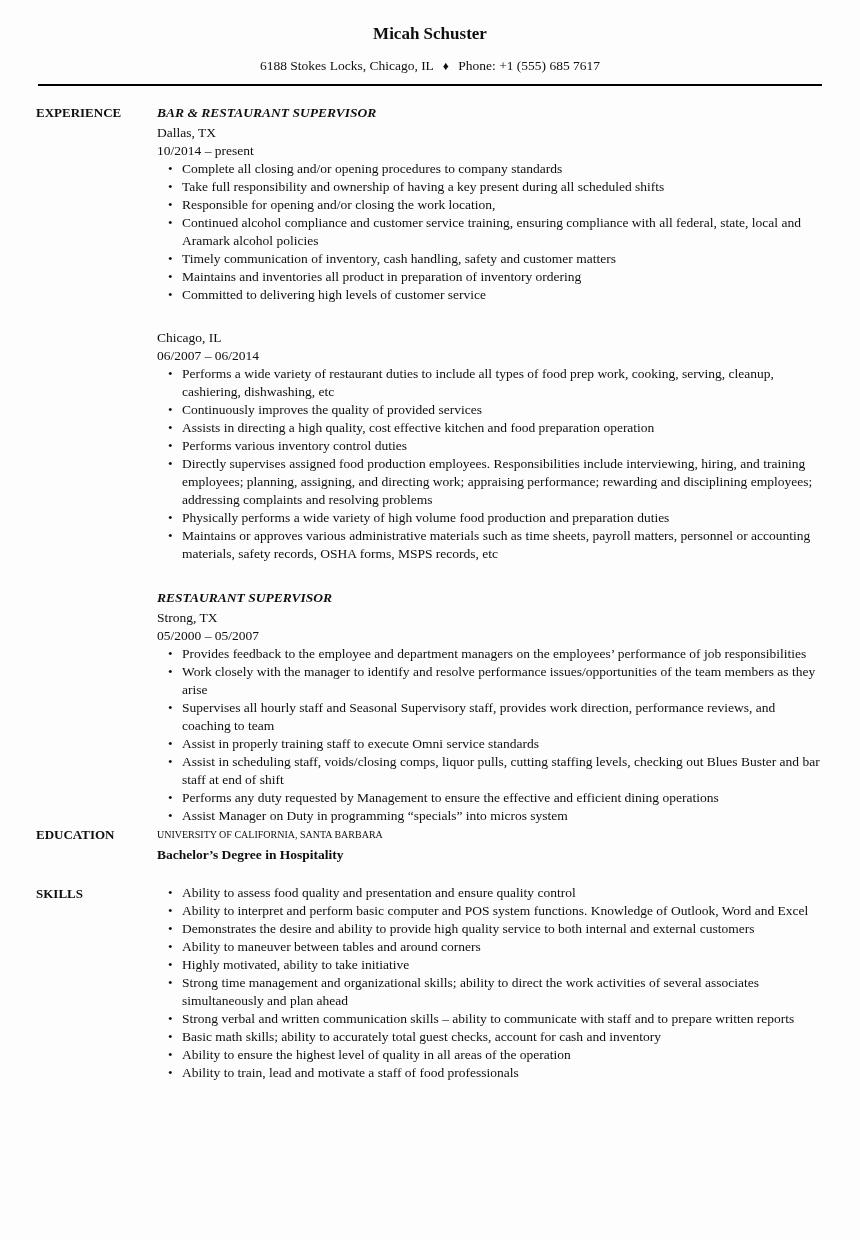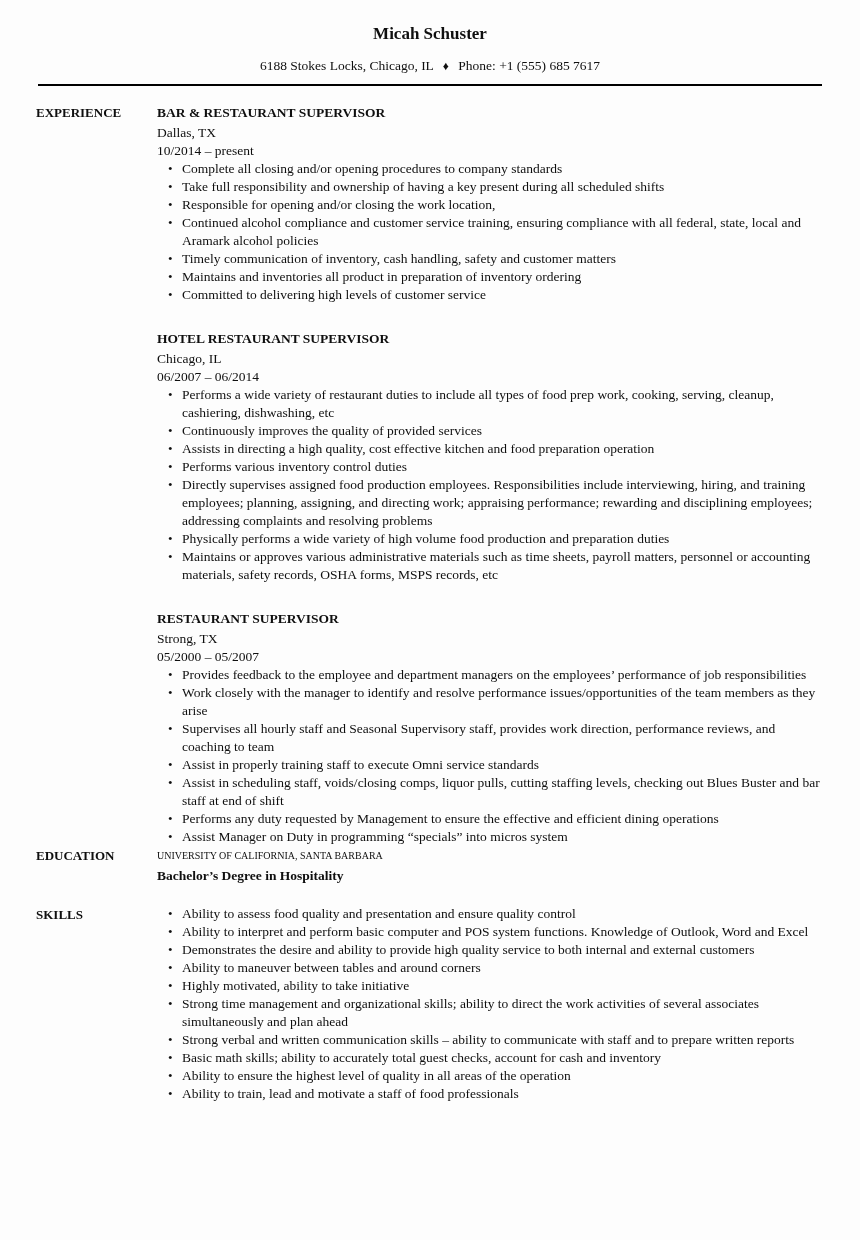--- a/index.html
+++ b/index.html
@@ -70,20 +70,21 @@
   .job {
     margin-bottom: 25px;
   }
   .job:last-child {
     margin-bottom: 0;
   }
   .job-title {
     font-weight: bold;
     font-size: 13.5px;
     line-height: 19px;
+    font-style: italic;
   }
   .job-location {
     font-weight: normal;
     font-size: 13.5px;
     line-height: 18px;
     margin-top: 2px;
   }
   .job-dates {
     font-size: 13.5px;
     line-height: 18px;
@@ -151,21 +152,20 @@
             <li>Take full responsibility and ownership of having a key present during all scheduled shifts</li>
             <li>Responsible for opening and/or closing the work location,</li>
             <li>Continued alcohol compliance and customer service training, ensuring compliance with all federal, state, local and Aramark alcohol policies</li>
             <li>Timely communication of inventory, cash handling, safety and customer matters</li>
             <li>Maintains and inventories all product in preparation of inventory ordering</li>
             <li>Committed to delivering high levels of customer service</li>
           </ul>
         </div>
 
         <div class="job">
-          <div class="job-title">HOTEL RESTAURANT SUPERVISOR</div>
           <div class="job-location">Chicago, IL</div>
           <div class="job-dates">06/2007 – 06/2014</div>
           <ul class="bullets">
             <li>Performs a wide variety of restaurant duties to include all types of food prep work, cooking, serving, cleanup, cashiering, dishwashing, etc</li>
             <li>Continuously improves the quality of provided services</li>
             <li>Assists in directing a high quality, cost effective kitchen and food preparation operation</li>
             <li>Performs various inventory control duties</li>
             <li>Directly supervises assigned food production employees. Responsibilities include interviewing, hiring, and training employees; planning, assigning, and directing work; appraising performance; rewarding and disciplining employees; addressing complaints and resolving problems</li>
             <li>Physically performs a wide variety of high volume food production and preparation duties</li>
             <li>Maintains or approves various administrative materials such as time sheets, payroll matters, personnel or accounting materials, safety records, OSHA forms, MSPS records, etc</li>

